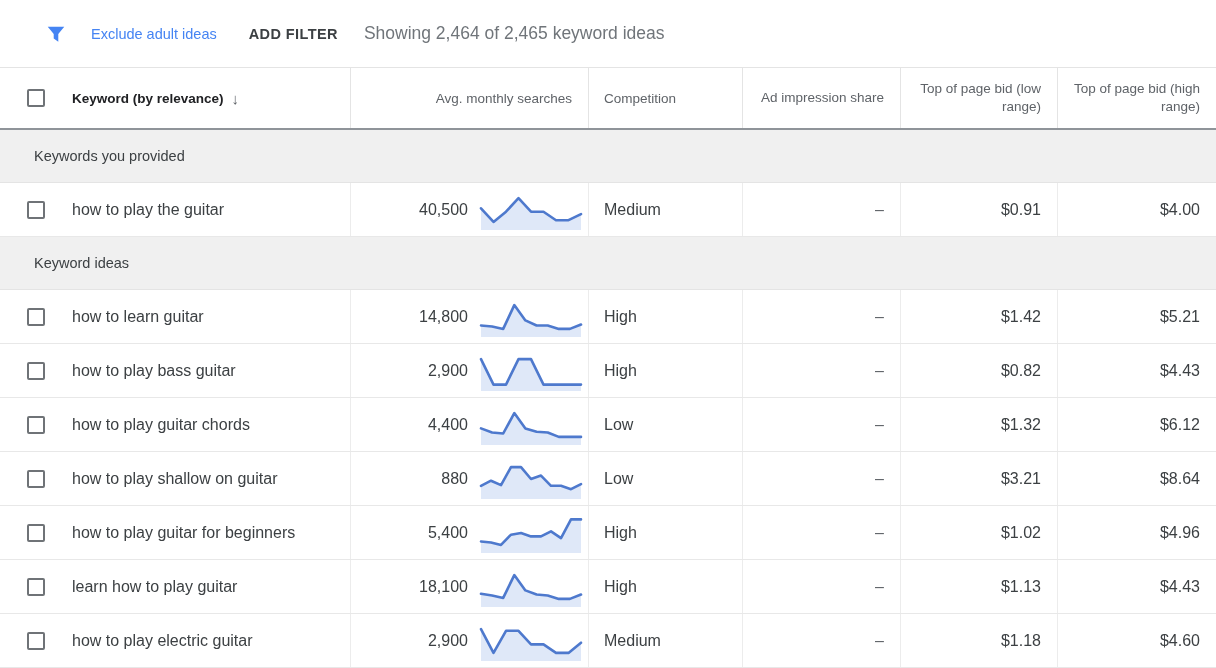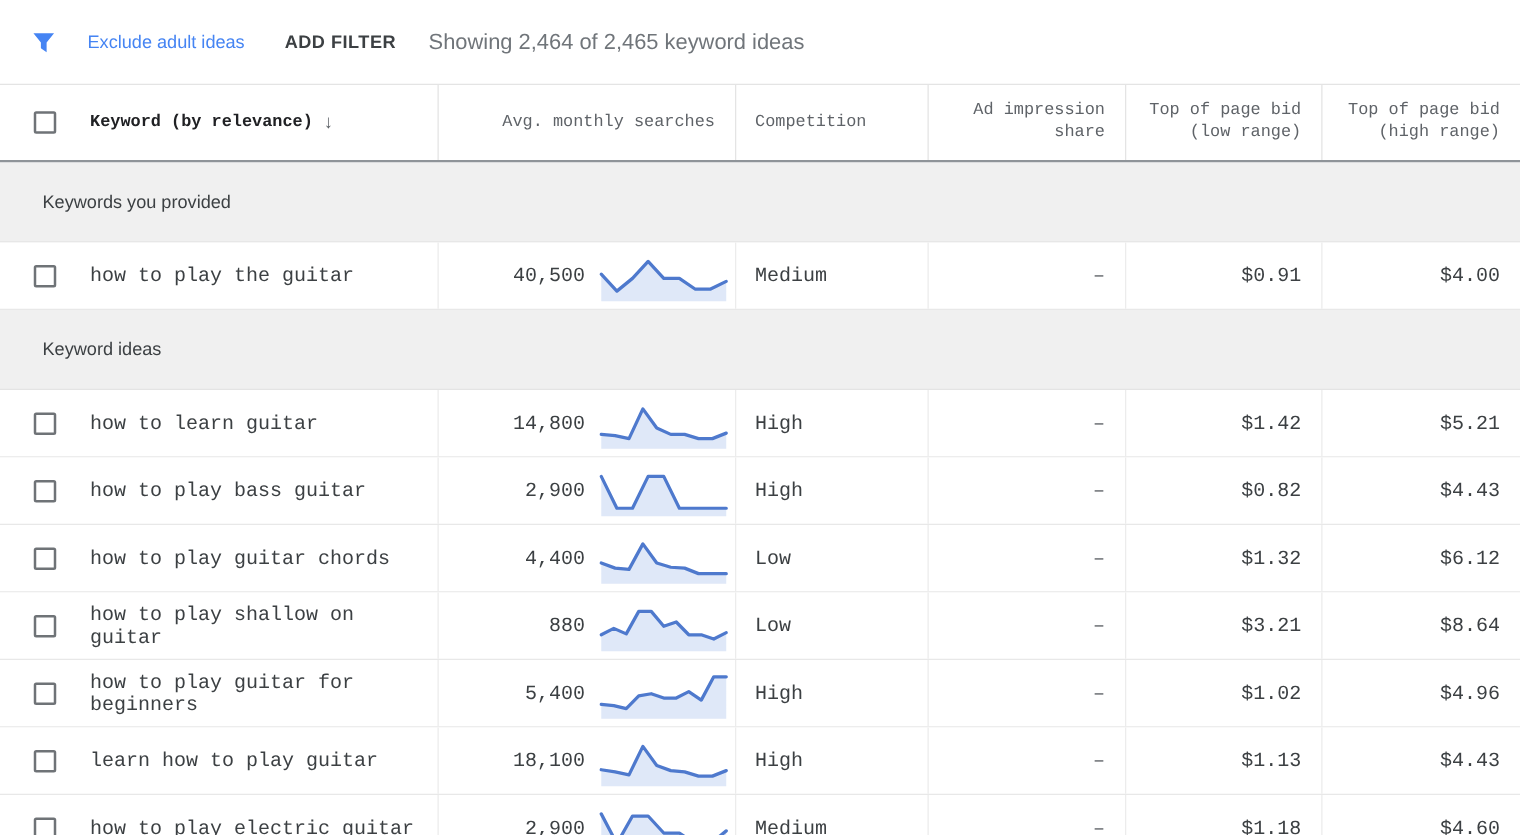--- a/index.html
+++ b/index.html
@@ -1,48 +1,48 @@
 <!DOCTYPE html>
 <html><head>
 <meta charset="utf-8">
 <style>
   * { margin: 0; padding: 0; box-sizing: border-box; }
   html, body { width: 1216px; height: 668px; overflow: hidden; background: #fff;
     font-family: "Liberation Sans", sans-serif; color: #3c4043; }
 
   
-  .toolbar { height: 68px; display: flex; align-items: center; padding-left: 24px;
+  .toolbar { height: 68px; display: flex; align-items: center; padding-left: 45px;
     border-bottom: 1px solid #e4e4e4; }
   .funnel { width: 22px; height: 22px; margin-right: 24px; }
   .link-blue { color: #4584f3; font-size: 14.5px; cursor: pointer; }
   .add-filter { color: #3c4043; font-size: 14.5px; font-weight: bold; letter-spacing: .4px;
     margin-left: 32px; cursor: pointer; }
   .showing { color: #70757a; font-size: 17.5px; margin-left: 26px; }
 
   
   .grid { display: grid; grid-template-columns: 72px 278px 238px 154px 158px 157px 159px;
-    align-items: center; font-family: Liberation Mono, monospace; }
+    align-items: center; }
 
   
   .header-row { height: 62px; border-bottom: 2px solid #8f9499; font-size: 13.5px; color: #5f6368; }
   .header-row .cell { height: 100%; display: flex; align-items: center; }
   .hdr-div { border-left: 1px solid #e4e4e4; }
   .kw-header { font-weight: bold; color: #202124; font-size: 13.5px; display: flex; align-items: center; gap: 8px; cursor: pointer; }
   .sort-arrow { font-size: 15px; color: #5f6368; font-weight: normal; }
   .right { justify-content: flex-end; text-align: right; padding-right: 16px; }
   .left-pad { padding-left: 15px; }
   .two-line { line-height: 1.35; }
 
   
   .cbx-cell { display: flex; justify-content: center; align-items: center; height: 100%; }
   .cbx { width: 18px; height: 18px; border: 2px solid #6f7377; border-radius: 2px;
     background: #fff; cursor: pointer; }
 
   
-  .section-row { height: 64px; background: #f0f0f0; display: flex; align-items: center;
+  .section-row { height: 53px; background: #f0f0f0; display: flex; align-items: center;
     padding-left: 34px; font-size: 14.5px; color: #3c4043; border-bottom: 1px solid #e4e4e4; }
 
   
   .data-row { height: 54px; border-bottom: 1px solid #e8e8e8; background: #fff; }
   .data-row .cell { height: 100%; display: flex; align-items: center; font-size: 16px; }
   .cell-div { border-left: 1px solid #ececec; }
   .kw-text { color: #3c4043; }
   .searches-cell { justify-content: flex-end; gap: 10px; padding-right: 4px; }
   .num { color: #3c4043; }
   .spark { width: 106px; height: 42px; display: block; }

